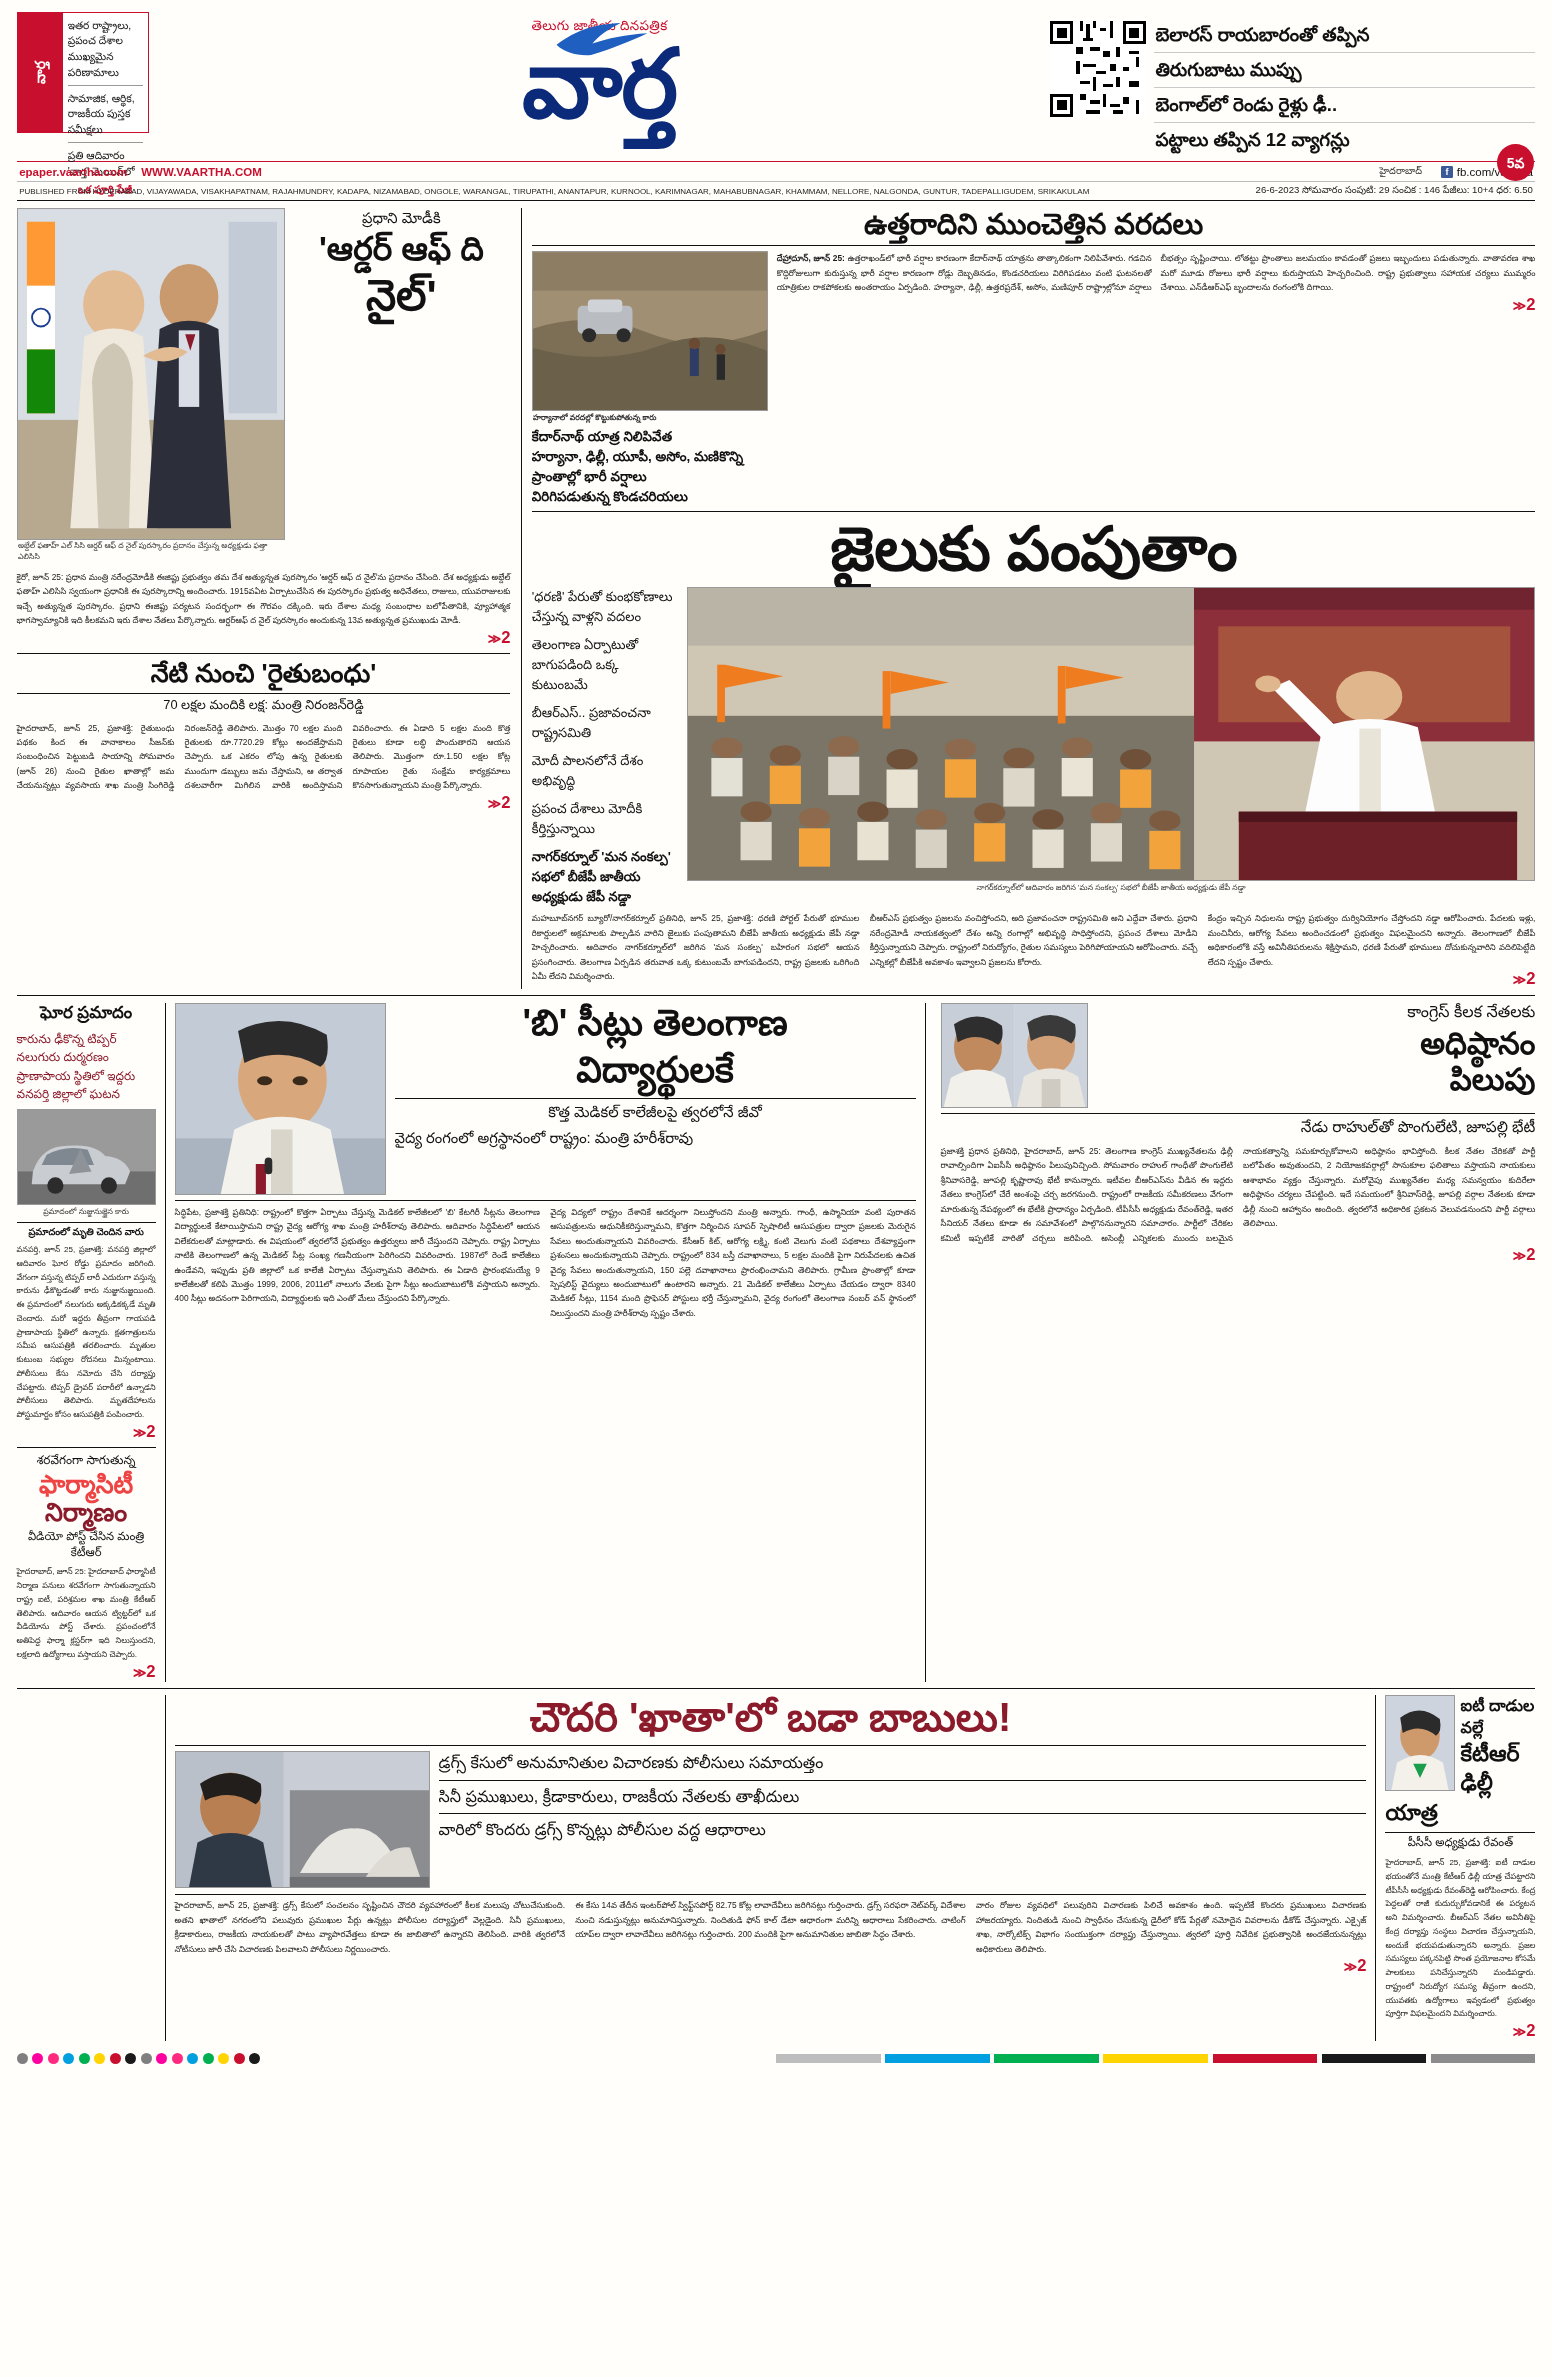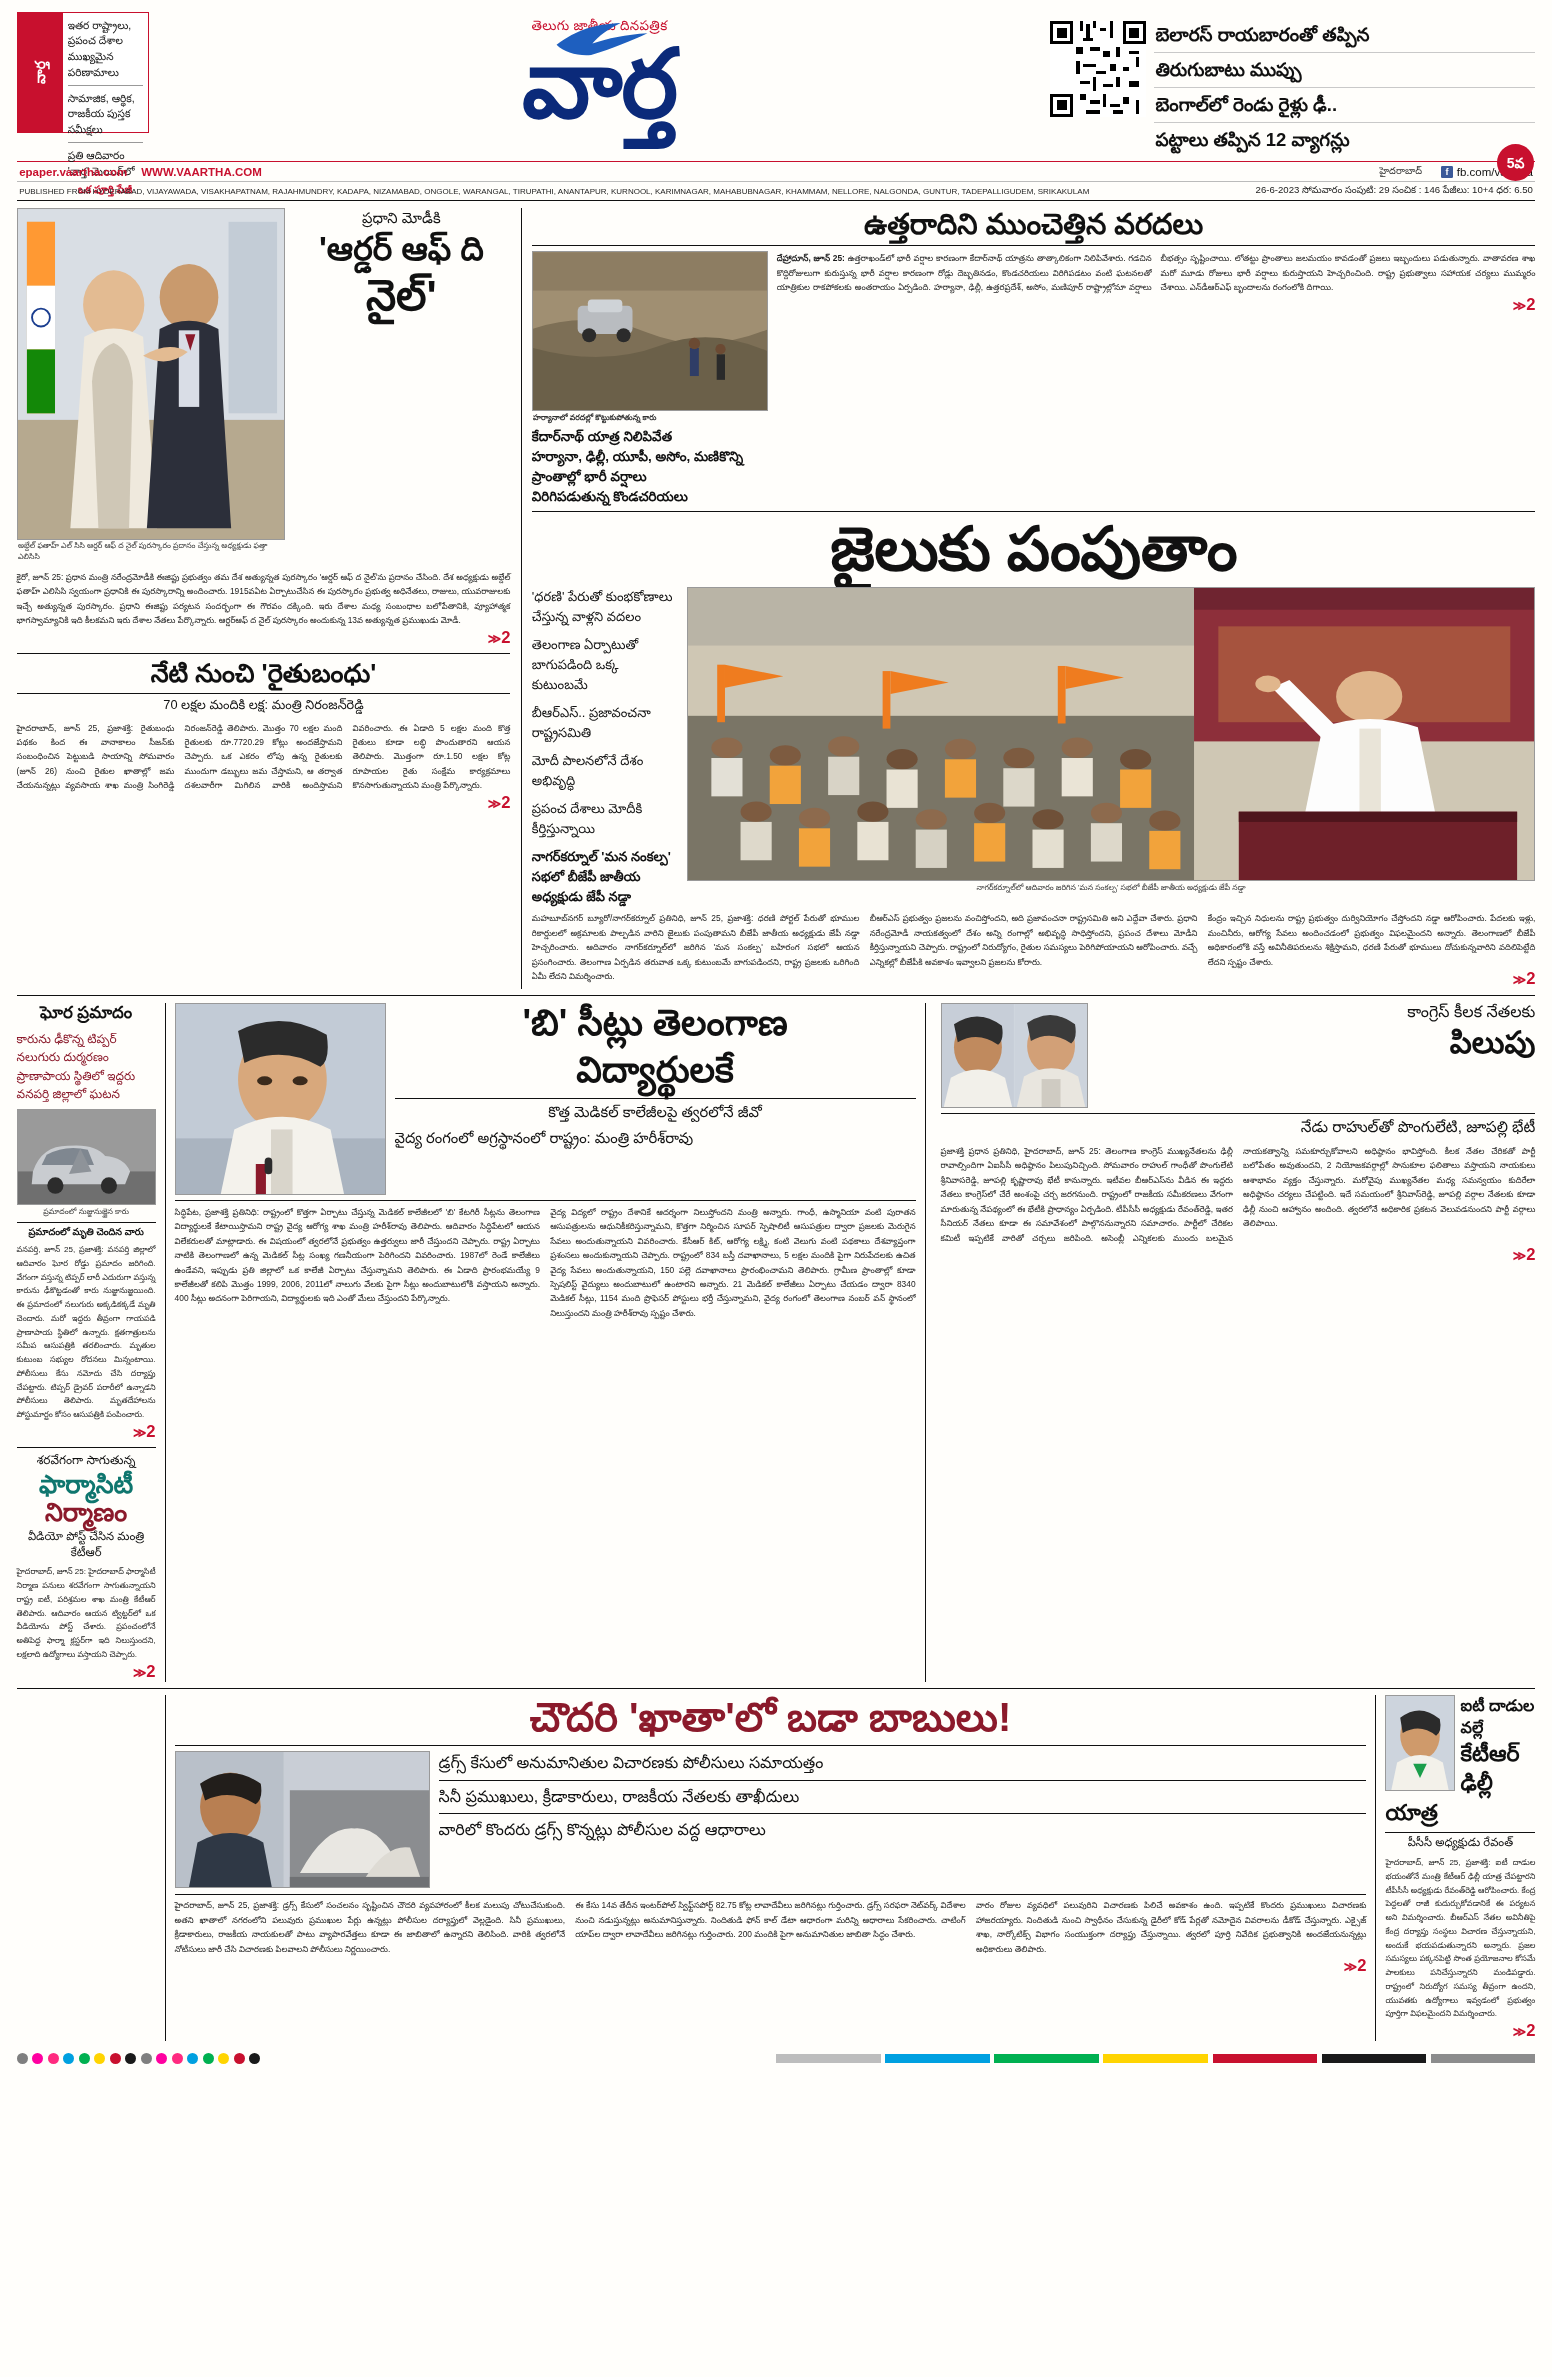--- a/index.html
+++ b/index.html
@@ -408,21 +408,21 @@
         </div>
         <div class="cap" style="text-align:center">ప్రమాదంలో నుజ్జునుజ్జైన కారు</div>
         <div class="hr" style="margin:2.6px 0"></div>
         <div style="font-size:9.6px;text-align:center;font-weight:bold">ప్రమాదంలో మృతి చెందిన వారు</div>
         <div class="art-body" style="margin-top:3.2px;font-size:8px;">వనపర్తి, జూన్ 25, ప్రజాశక్తి: వనపర్తి జిల్లాలో ఆదివారం ఘోర రోడ్డు ప్రమాదం జరిగింది. వేగంగా వస్తున్న టిప్పర్ లారీ ఎదురుగా వస్తున్న కారును ఢీకొట్టడంతో కారు నుజ్జునుజ్జయింది. ఈ ప్రమాదంలో నలుగురు అక్కడికక్కడే మృతి చెందారు. మరో ఇద్దరు తీవ్రంగా గాయపడి ప్రాణాపాయ స్థితిలో ఉన్నారు. క్షతగాత్రులను సమీప ఆసుపత్రికి తరలించారు. మృతుల కుటుంబ సభ్యుల రోదనలు మిన్నంటాయి. పోలీసులు కేసు నమోదు చేసి దర్యాప్తు చేపట్టారు. టిప్పర్ డ్రైవర్ పరారీలో ఉన్నాడని పోలీసులు తెలిపారు. మృతదేహాలను పోస్టుమార్టం కోసం ఆసుపత్రికి పంపించారు.</div>
         <div class="cont">
           <span class="cont-arrow">≫</span><span class="cont-num">2</span>
         </div>
         <div class="hr" style="margin:5.1px 0"></div>
         <div style="font-size:12px;text-align:center">శరవేగంగా సాగుతున్న</div>
-        <div class="hdl" style="font-size:25.5px;text-align:center;color:#0f766e">ఫార్మాసిటీ</div>
+        <div class="hdl" style="font-size:25.5px;text-align:center;color:#ef4444">ఫార్మాసిటీ</div>
         <div class="hdl" style="font-size:25.5px;text-align:center;color:#8b1a2b">నిర్మాణం</div>
         <div style="font-size:11.5px;text-align:center;margin-top:2.6px">వీడియో పోస్ట్ చేసిన మంత్రి కేటీఆర్</div>
         <div class="art-body" style="margin-top:3.8px;font-size:8px">హైదరాబాద్, జూన్ 25: హైదరాబాద్ ఫార్మాసిటీ నిర్మాణ పనులు శరవేగంగా సాగుతున్నాయని రాష్ట్ర ఐటీ, పరిశ్రమల శాఖ మంత్రి కేటీఆర్ తెలిపారు. ఆదివారం ఆయన ట్విట్టర్‌లో ఒక వీడియోను పోస్ట్ చేశారు. ప్రపంచంలోనే అతిపెద్ద ఫార్మా క్లస్టర్‌గా ఇది నిలుస్తుందని, లక్షలాది ఉద్యోగాలు వస్తాయని చెప్పారు.</div>
         <div class="cont">
           <span class="cont-arrow">≫</span><span class="cont-num">2</span>
         </div>
       </div>
 
       <div class="vline" style="width:760px;flex:0 0 760px;padding:0 9px;">
         <div class="row" style="gap:9px;">
@@ -470,20 +470,21 @@
                 <path d="M14 116 q44 -26 86 0 l12 49 h-110z" fill="#f2f0ea"></path>
                 <ellipse cx="173" cy="66" rx="38" ry="44" fill="#d2a077"></ellipse>
                 <path d="M135 30 q38 -26 76 2 q4 22 -6 30 q-32 -22 -64 -4z" fill="#3a3a3a"></path>
                 <path d="M130 114 q44 -26 86 0 l12 51 h-110z" fill="#e9e6df"></path>
                 <rect x="158" y="118" width="30" height="47" fill="#cfcbc2"></rect>
               </svg>
             </div>
           </div>
           <div style="flex:1;text-align:right">
             <div style="font-size:16px;">కాంగ్రెస్ కీలక నేతలకు</div>
+            <div class="hdl" style="font-size:31px;margin-top:2.6px">అధిష్ఠానం</div>
             <div class="hdl" style="font-size:31px;margin-top:1.3px">పిలుపు</div>
           </div>
         </div>
         <div class="hr" style="margin:5.1px 0 3.8px"></div>
         <div style="font-size:15.3px;text-align:right;margin-bottom:5.1px">నేడు రాహుల్‌తో పొంగులేటి, జూపల్లి భేటీ</div>
         <div class="art-body" style="column-count:2;column-gap:10.2px;">ప్రజాశక్తి ప్రధాన ప్రతినిధి, హైదరాబాద్, జూన్ 25: తెలంగాణ కాంగ్రెస్ ముఖ్యనేతలను ఢిల్లీ రావాల్సిందిగా ఏఐసీసీ అధిష్ఠానం పిలుపునిచ్చింది. సోమవారం రాహుల్ గాంధీతో పొంగులేటి శ్రీనివాసరెడ్డి, జూపల్లి కృష్ణారావు భేటీ కానున్నారు. ఇటీవల బీఆర్‌ఎస్‌ను వీడిన ఈ ఇద్దరు నేతలు కాంగ్రెస్‌లో చేరే అంశంపై చర్చ జరగనుంది. రాష్ట్రంలో రాజకీయ సమీకరణలు వేగంగా మారుతున్న నేపథ్యంలో ఈ భేటీకి ప్రాధాన్యం ఏర్పడింది. టీపీసీసీ అధ్యక్షుడు రేవంత్‌రెడ్డి, ఇతర సీనియర్ నేతలు కూడా ఈ సమావేశంలో పాల్గొననున్నారని సమాచారం. పార్టీలో చేరికల కమిటీ ఇప్పటికే వారితో చర్చలు జరిపింది. అసెంబ్లీ ఎన్నికలకు ముందు బలమైన నాయకత్వాన్ని సమకూర్చుకోవాలని అధిష్ఠానం భావిస్తోంది. కీలక నేతల చేరికతో పార్టీ బలోపేతం అవుతుందని, 2 నియోజకవర్గాల్లో సానుకూల ఫలితాలు వస్తాయని నాయకులు ఆశాభావం వ్యక్తం చేస్తున్నారు. మరోవైపు ముఖ్యనేతల మధ్య సమన్వయం కుదిరేలా అధిష్ఠానం చర్యలు చేపట్టింది. ఇదే సమయంలో శ్రీనివాస్‌రెడ్డి, జూపల్లి వర్గాల నేతలకు కూడా ఢిల్లీ నుంచి ఆహ్వానం అందింది. త్వరలోనే అధికారిక ప్రకటన వెలువడనుందని పార్టీ వర్గాలు తెలిపాయి.</div>
         <div class="cont">
           <span class="cont-arrow">≫</span><span class="cont-num">2</span>
         </div>
       </div>

